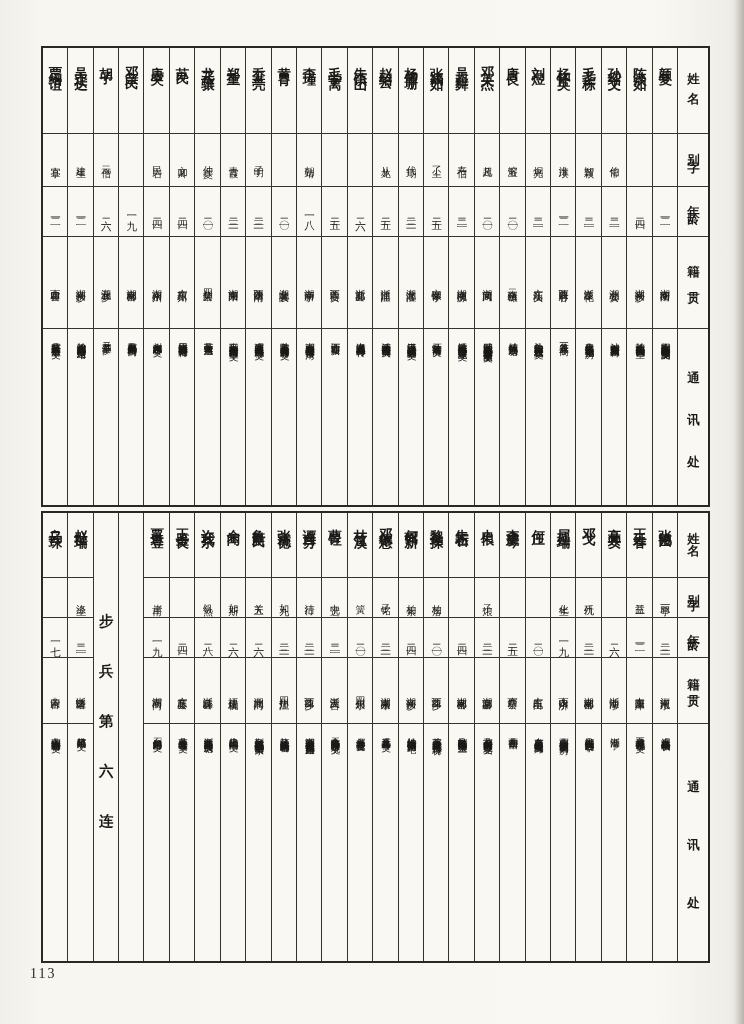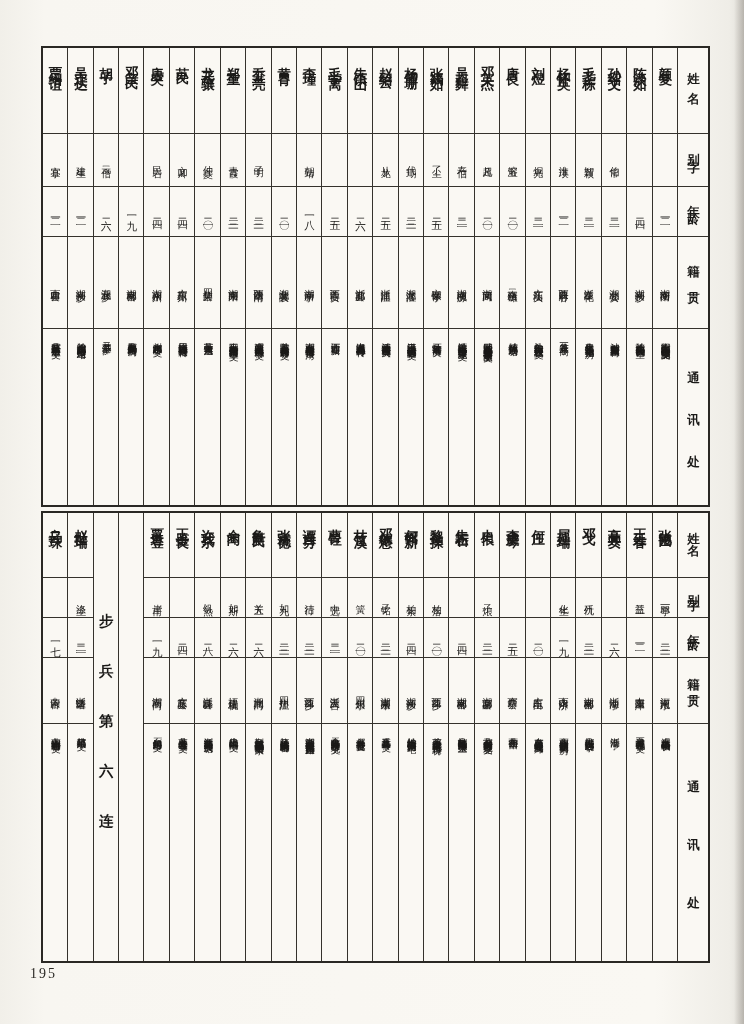--- a/index.html
+++ b/index.html
@@ -454,15 +454,15 @@
         <div class="col person-col">
     <div class="cell c-name r1">乌云珠</div>
     <div class="cell c-zi r2"></div>
     <div class="cell c-age r3">一七</div>
     <div class="cell c-native r4">内蒙古</div>
     <div class="cell c-address r5">内蒙古喀喇沁右旗转交</div>
   </div>
       </div>
   </div>
 
-  <div class="page-number">195</div>
+  <div class="page-number">113</div>
   <div class="edge-shadow"></div>
 </div>
 
 </body></html>

